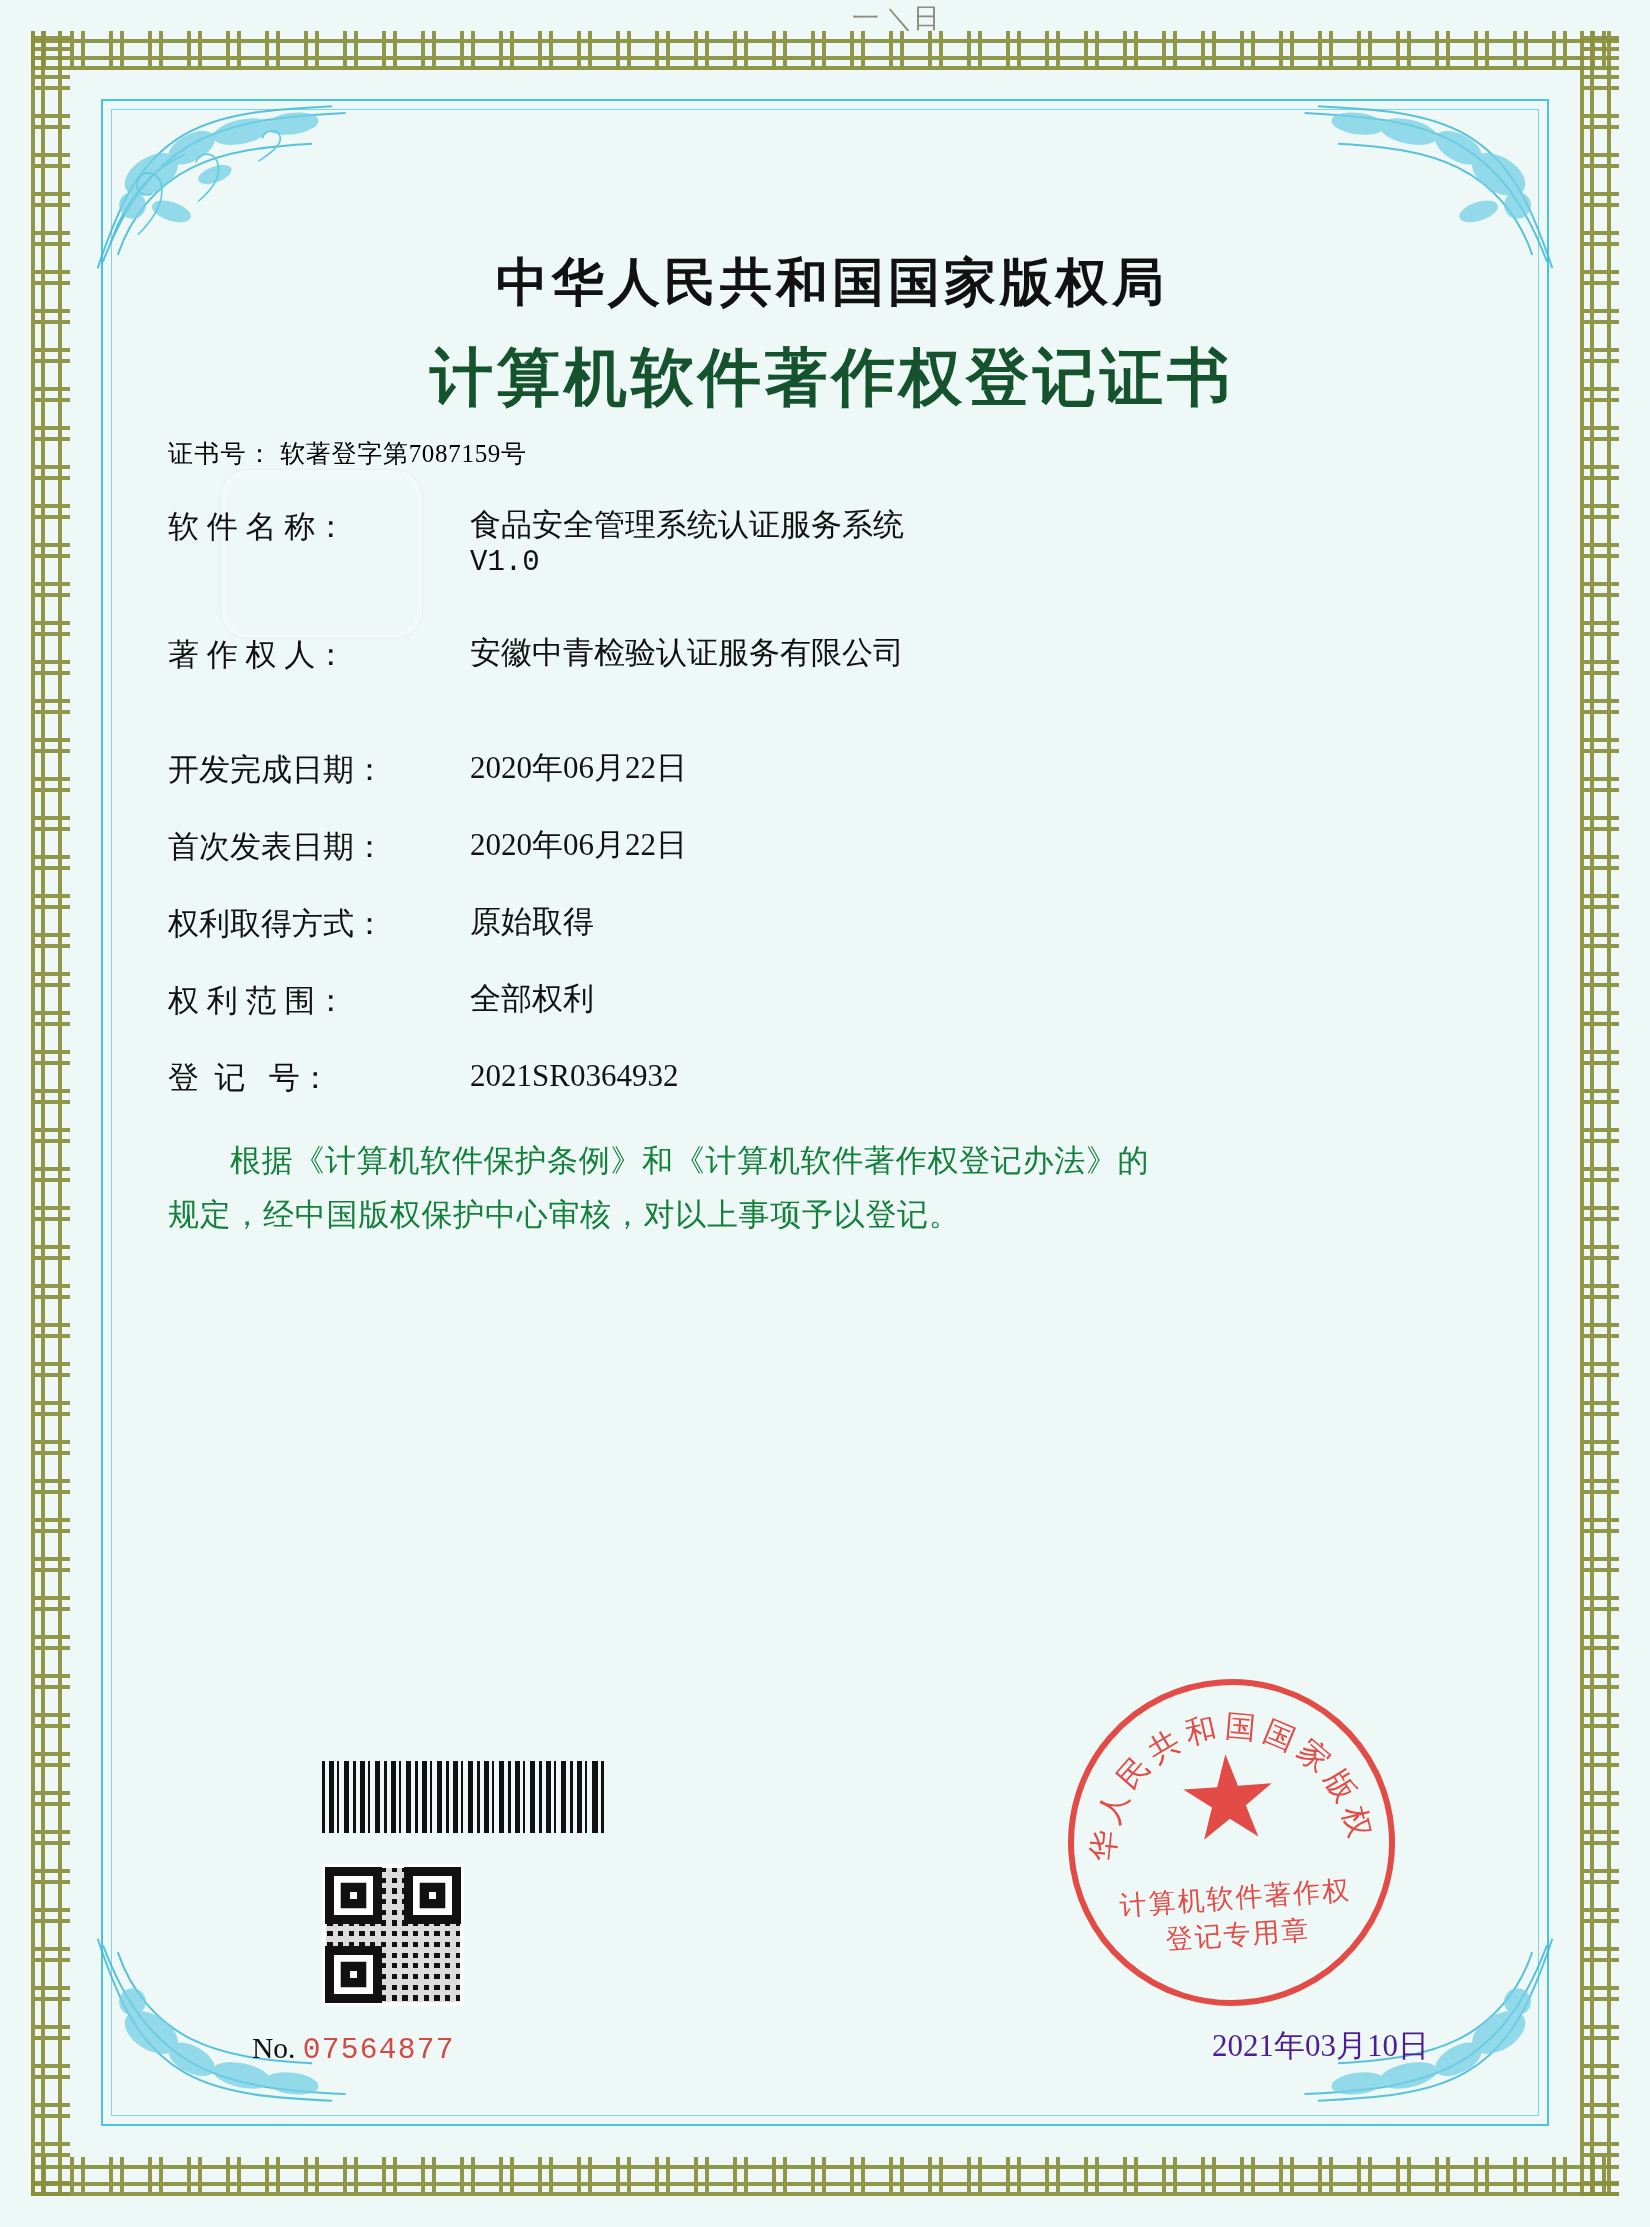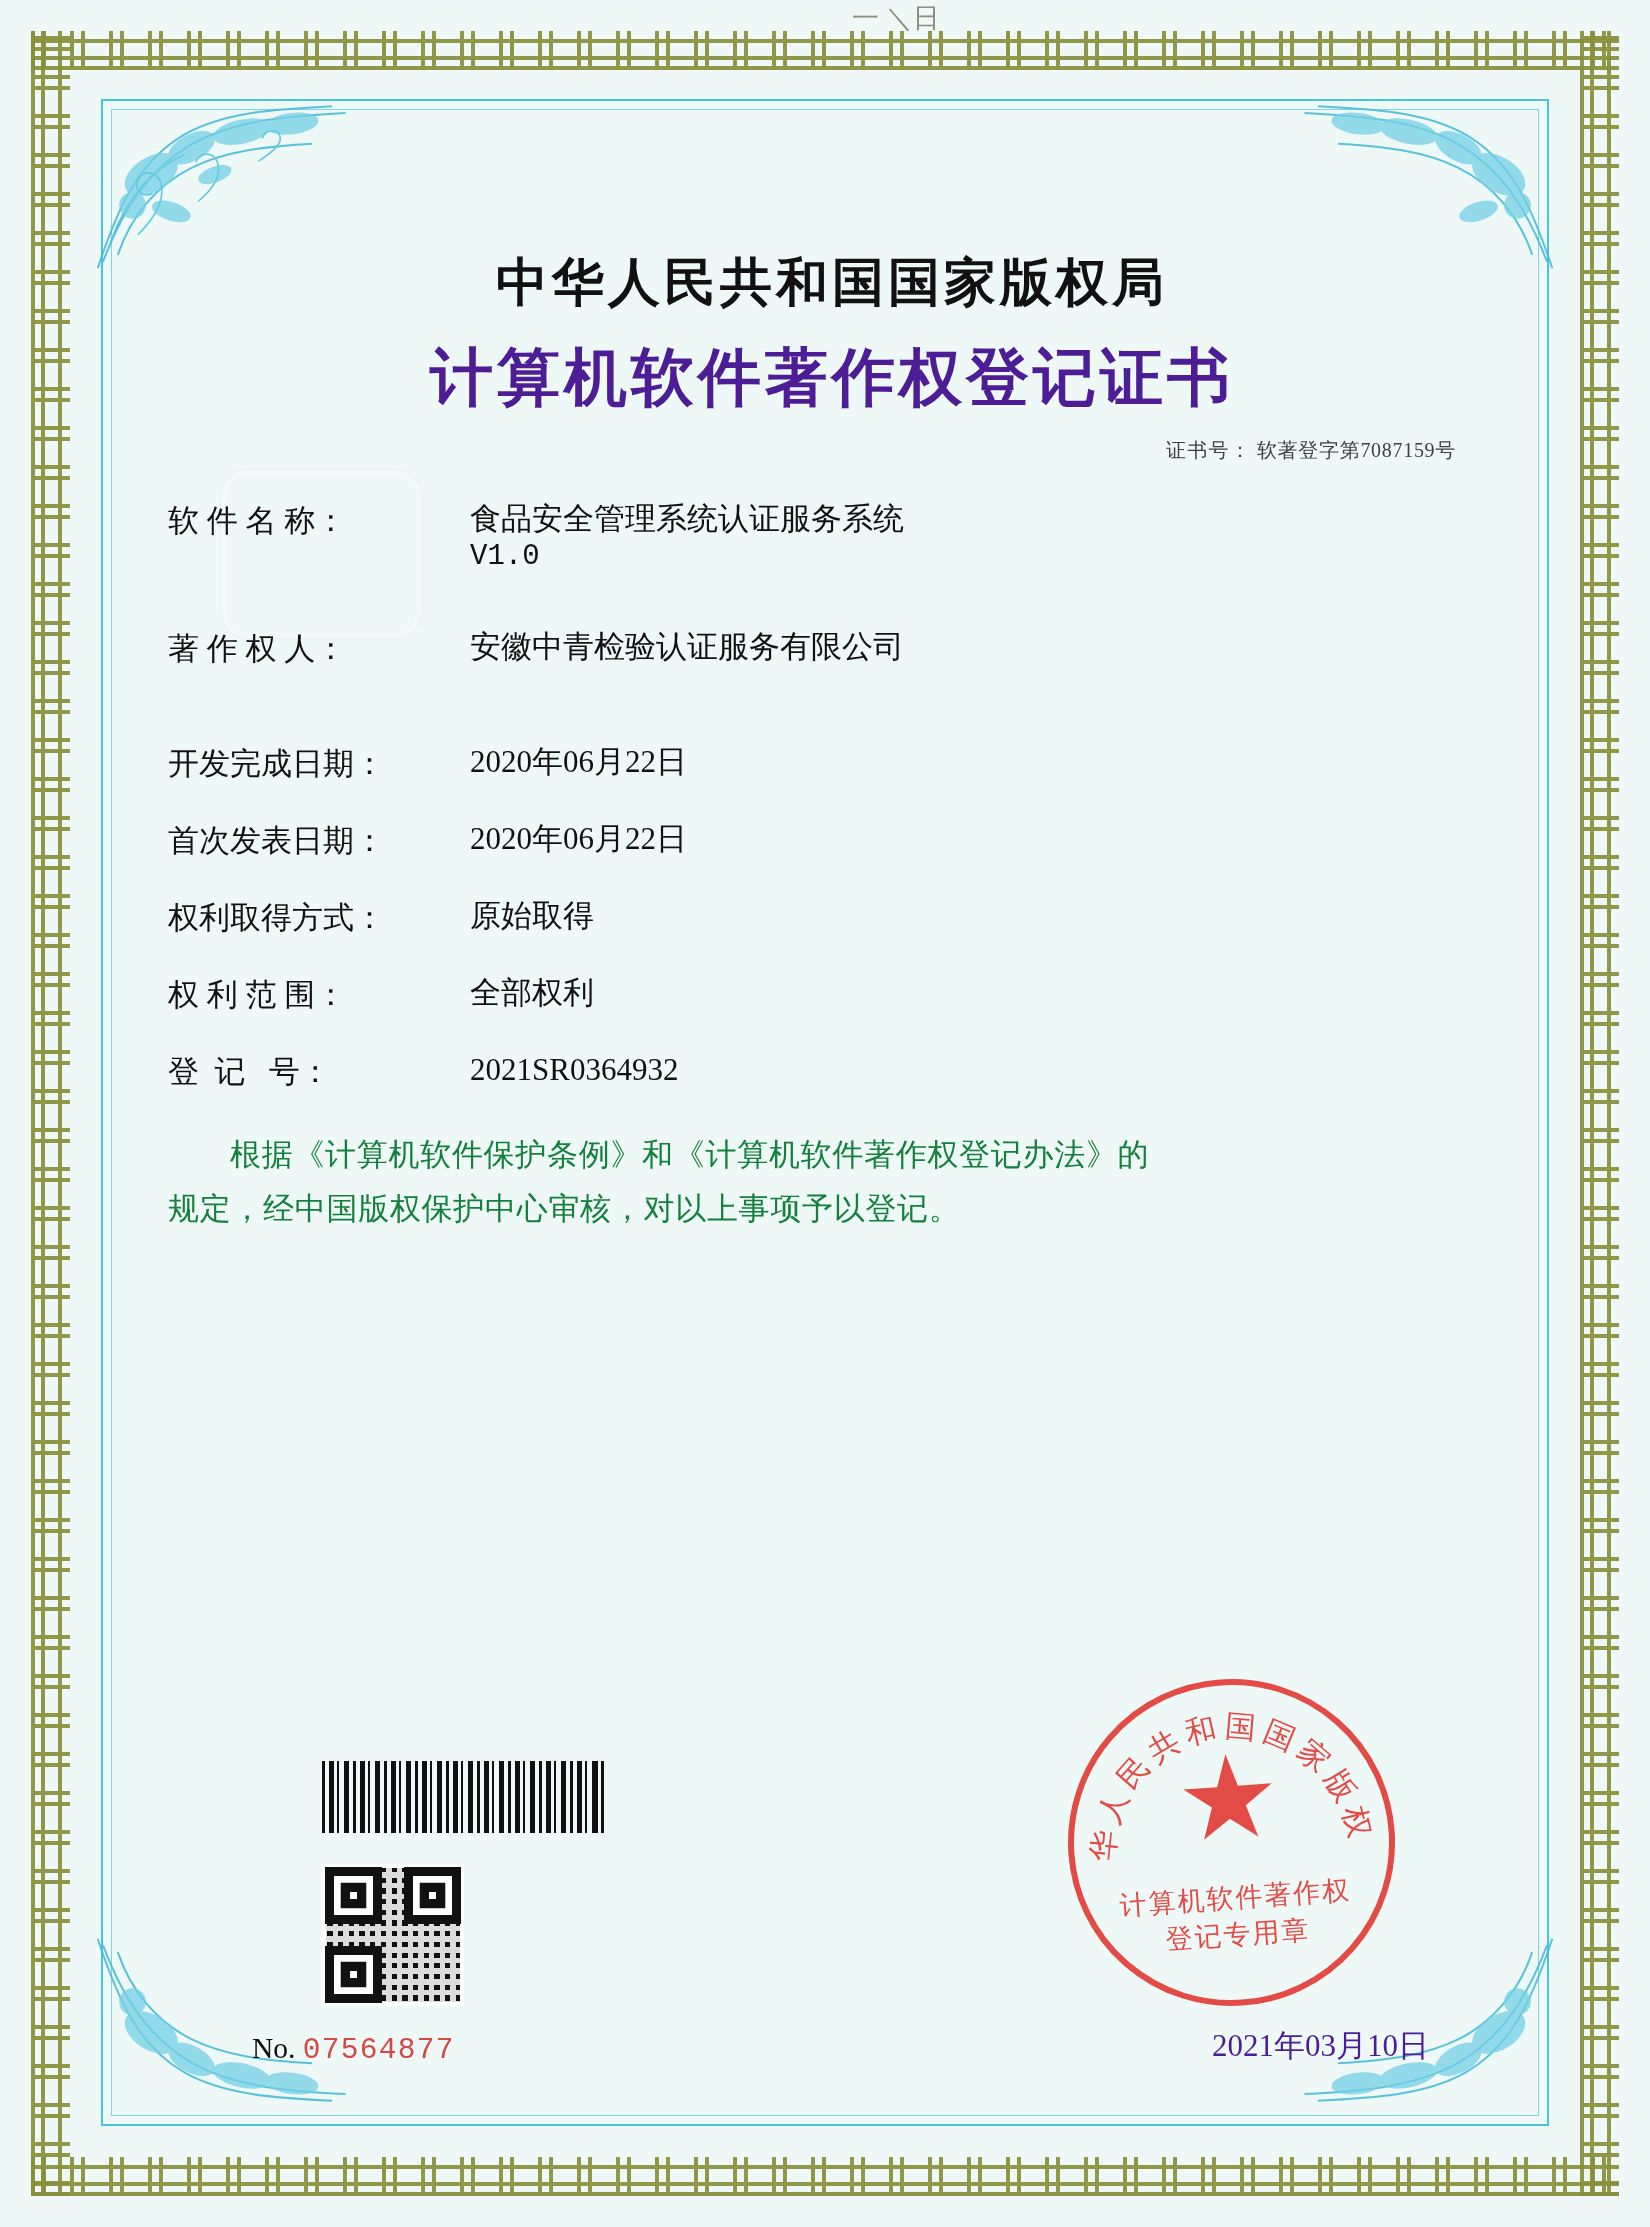--- a/index.html
+++ b/index.html
@@ -106,27 +106,27 @@
     letter-spacing: 4px;
     color: #111;
     margin: 27px 0 17.4px 0;
   }
   .title-sub {
     text-align: center;
     font-family: "Liberation Serif", serif;
     font-weight: bold;
     font-size: 63px;
     letter-spacing: 4px;
-    color: #4c1d95;
+    color: #14532d;
     margin: 0 0 16px 0;
   }
   .cert-no-row {
-    text-align: right;
-    font-size: 20px;
-    color: #404040;
+    text-align: left;
+    font-size: 25px;
+    color: #000000;
     letter-spacing: 0.7px;
     margin: 9.4px 40px 36px 0;
     font-family: "Liberation Serif", serif;
   }
   .cert-no-row .cno-label { letter-spacing: 1.3px; }
   .cert-no-row .cno-value { font-family: "Liberation Serif", serif; }
 
   .field {
     display: flex;
     align-items: flex-start;

